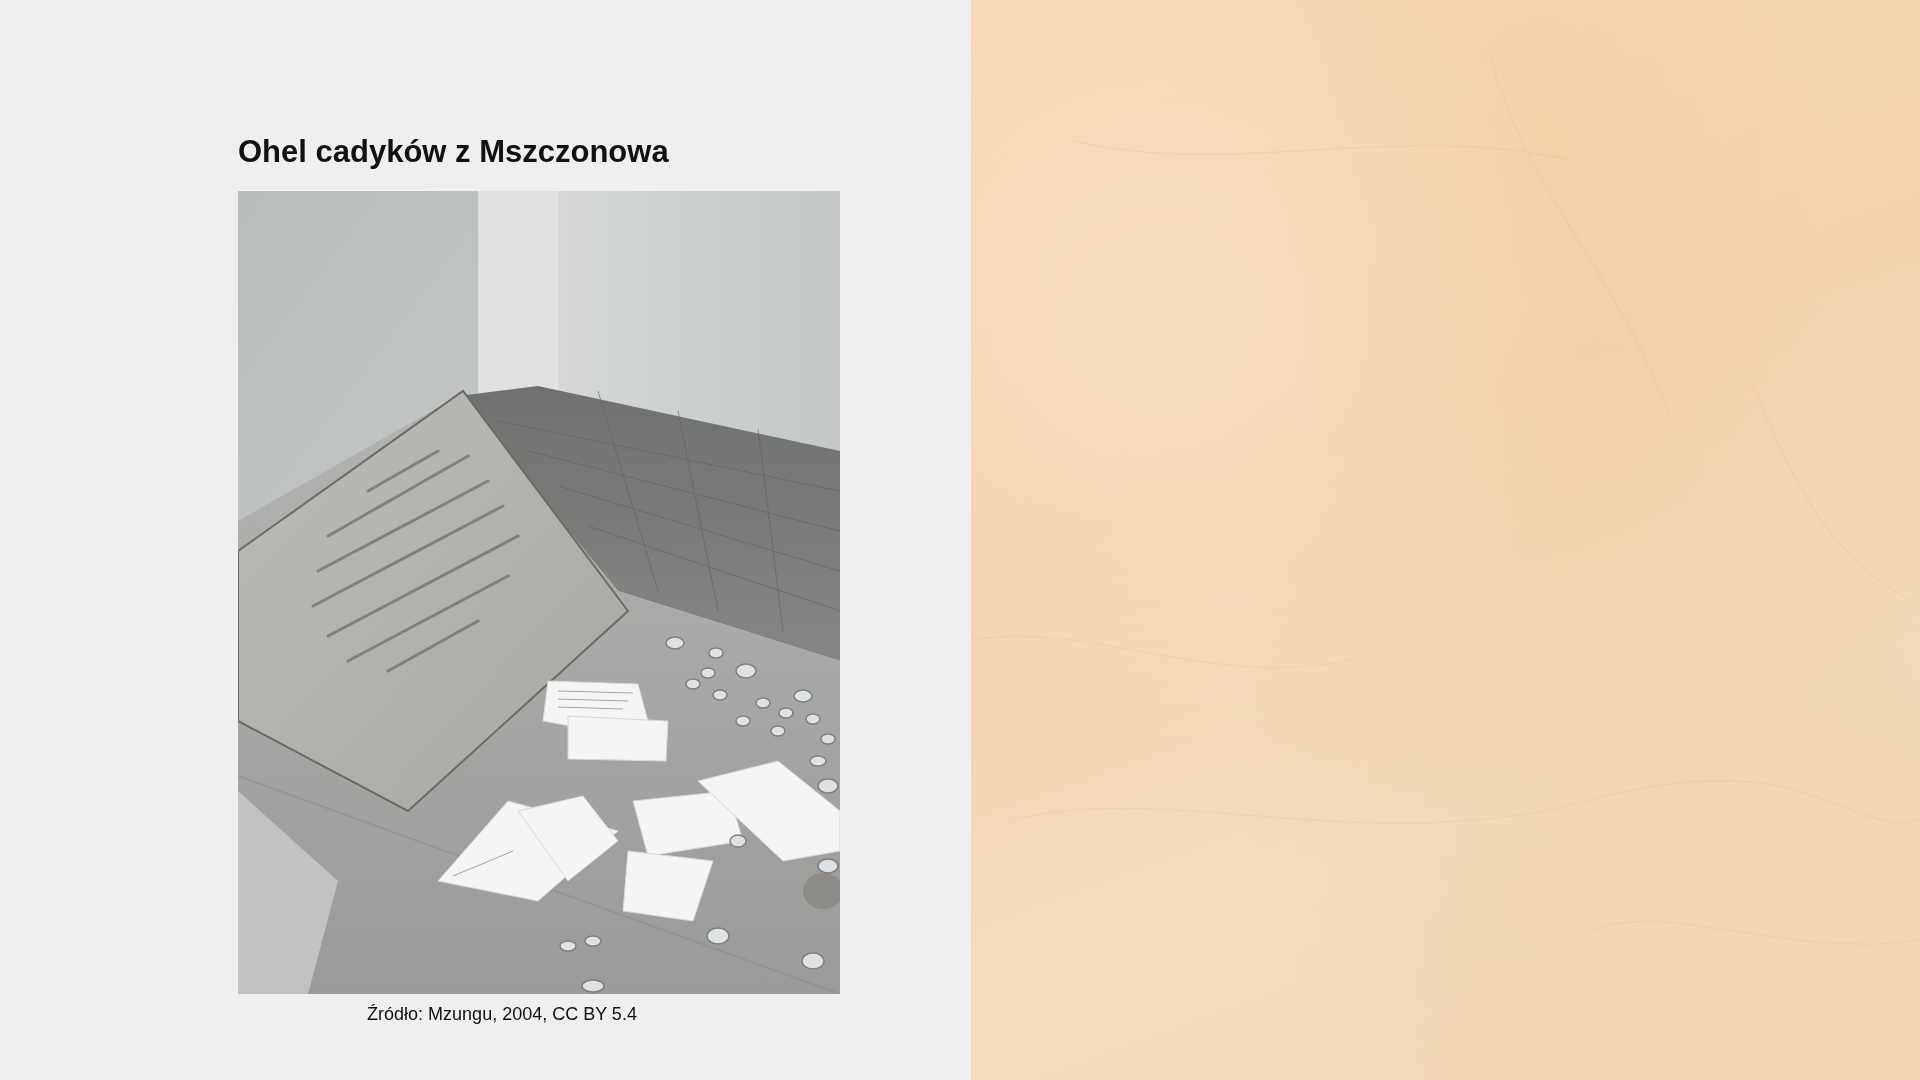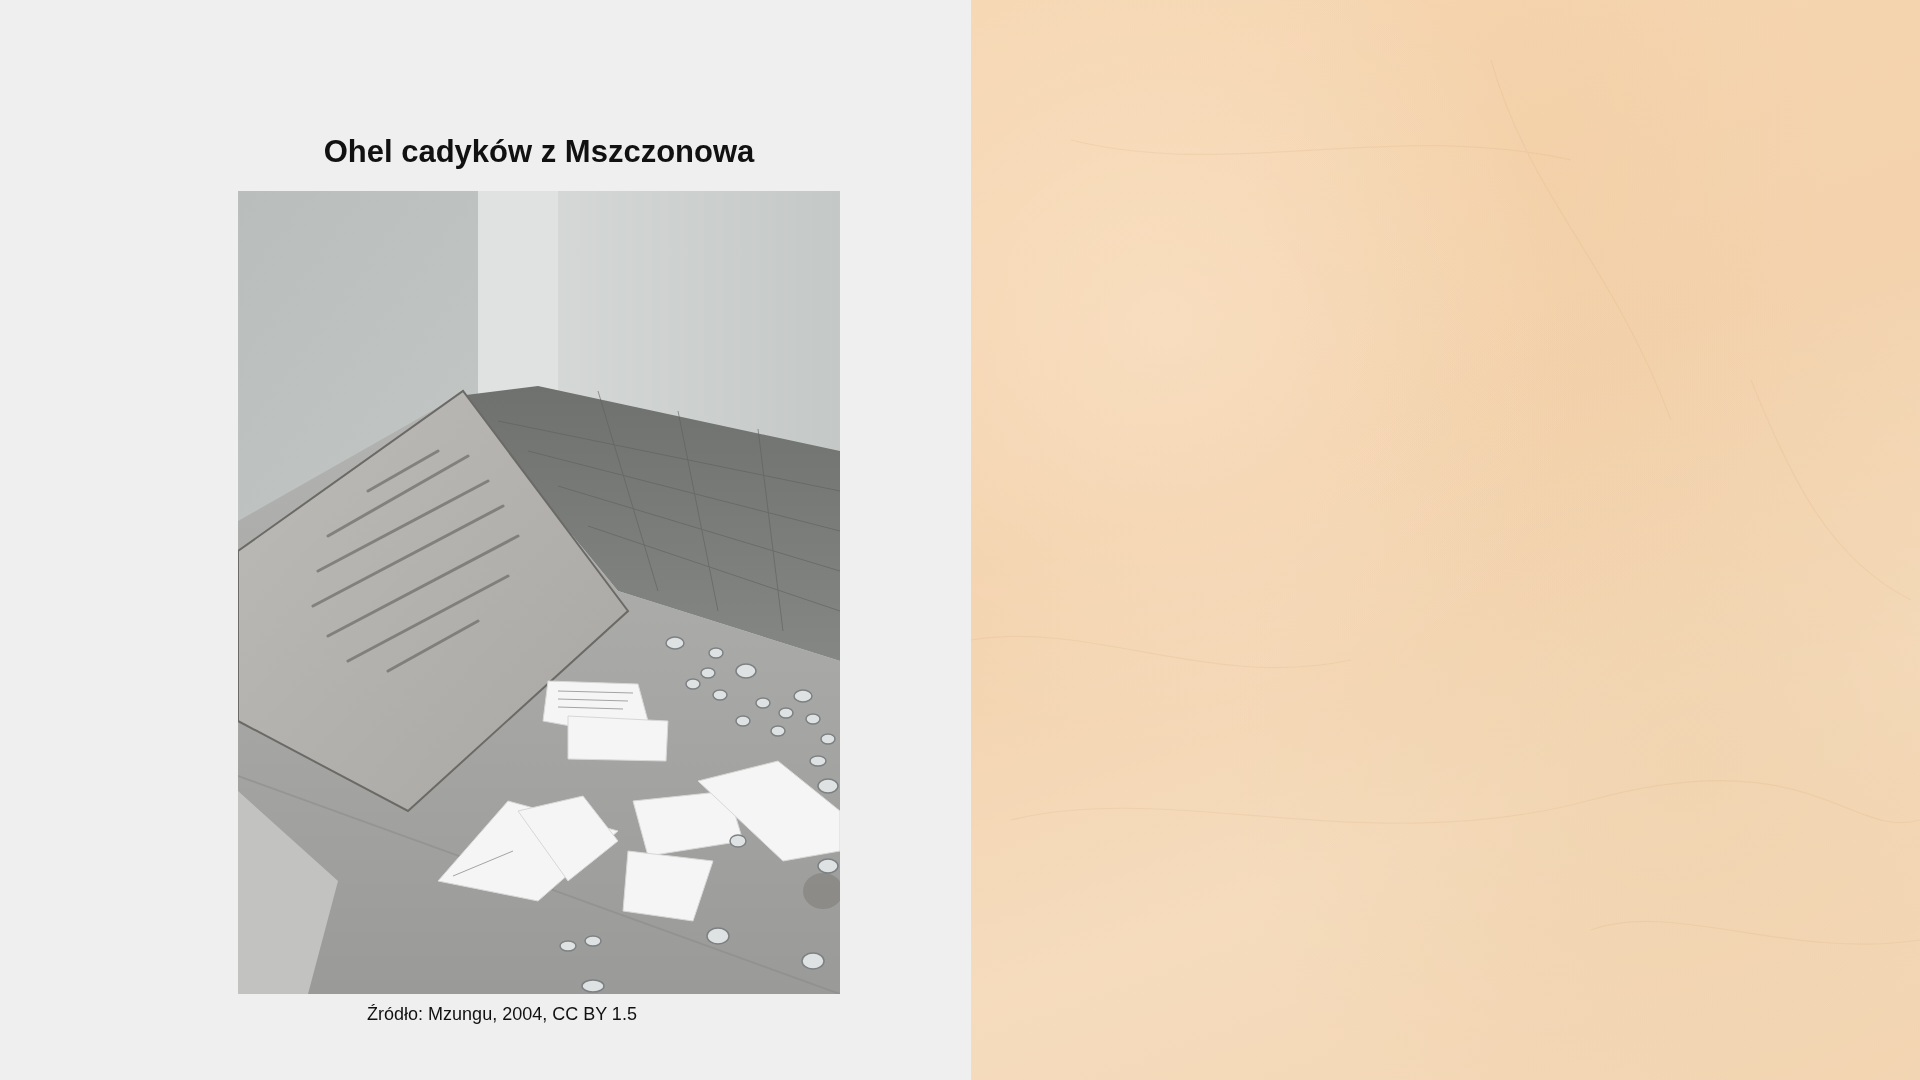--- a/index.html
+++ b/index.html
@@ -17,21 +17,21 @@
       radial-gradient(ellipse at 20% 30%, rgba(255,240,220,0.35) 0%, rgba(255,240,220,0) 40%),
       radial-gradient(ellipse at 75% 70%, rgba(230,190,140,0.25) 0%, rgba(230,190,140,0) 45%),
       radial-gradient(ellipse at 60% 15%, rgba(240,200,150,0.25) 0%, rgba(240,200,150,0) 35%),
       linear-gradient(160deg, #f6d7b3 0%, #f3d2ad 40%, #f5dcbd 70%, #f3d6b4 100%);
   }
   .right-panel .tex {
     position: absolute; inset: 0; opacity: 0.35;
   }
   .photo-title {
     position: absolute; left: 238px; top: 134px; width: 602px;
-    text-align: center; font-weight: bold; font-size: 31px; color: #111;
+    text-align: left; font-weight: bold; font-size: 31px; color: #111;
   }
   .photo {
     position: absolute; left: 238px; top: 191px; width: 602px; height: 803px;
     background: #9aa09e; overflow: hidden;
   }
   .photo svg { display: block; }
   .caption {
     position: absolute; left: 238px; top: 1004px; width: 528px;
     text-align: center; font-size: 18px; color: #111;
   }
@@ -135,21 +135,21 @@
         <ellipse cx="480" cy="745" rx="11" ry="8"></ellipse>
         <ellipse cx="330" cy="755" rx="8" ry="5"></ellipse>
         <ellipse cx="355" cy="750" rx="8" ry="5"></ellipse>
         <ellipse cx="575" cy="770" rx="11" ry="8"></ellipse>
         <ellipse cx="355" cy="795" rx="11" ry="6"></ellipse>
       </g>
       <ellipse cx="585" cy="700" rx="20" ry="18" fill="#6d6664" opacity="0.35"></ellipse>
     </svg>
   </div>
 
-  <div class="caption">Źródło: Mzungu, 2004, CC BY 1.5</div>
+  <div class="caption">Źródło: Mzungu, 2004, CC BY 5.4</div>
 </div>
 
 <div class="right-panel">
   <svg class="tex" width="949" height="1080">
     <g fill="none" stroke="#d9a873" stroke-width="1.2" opacity="0.5">
       <path d="M40,820 C200,780 400,860 620,800 S880,840 949,820"></path>
       <path d="M100,140 C260,180 420,120 600,160"></path>
       <path d="M520,60 C560,200 640,260 700,420"></path>
       <path d="M780,380 C820,480 860,560 940,600"></path>
       <path d="M0,640 C120,620 240,690 380,660"></path>

